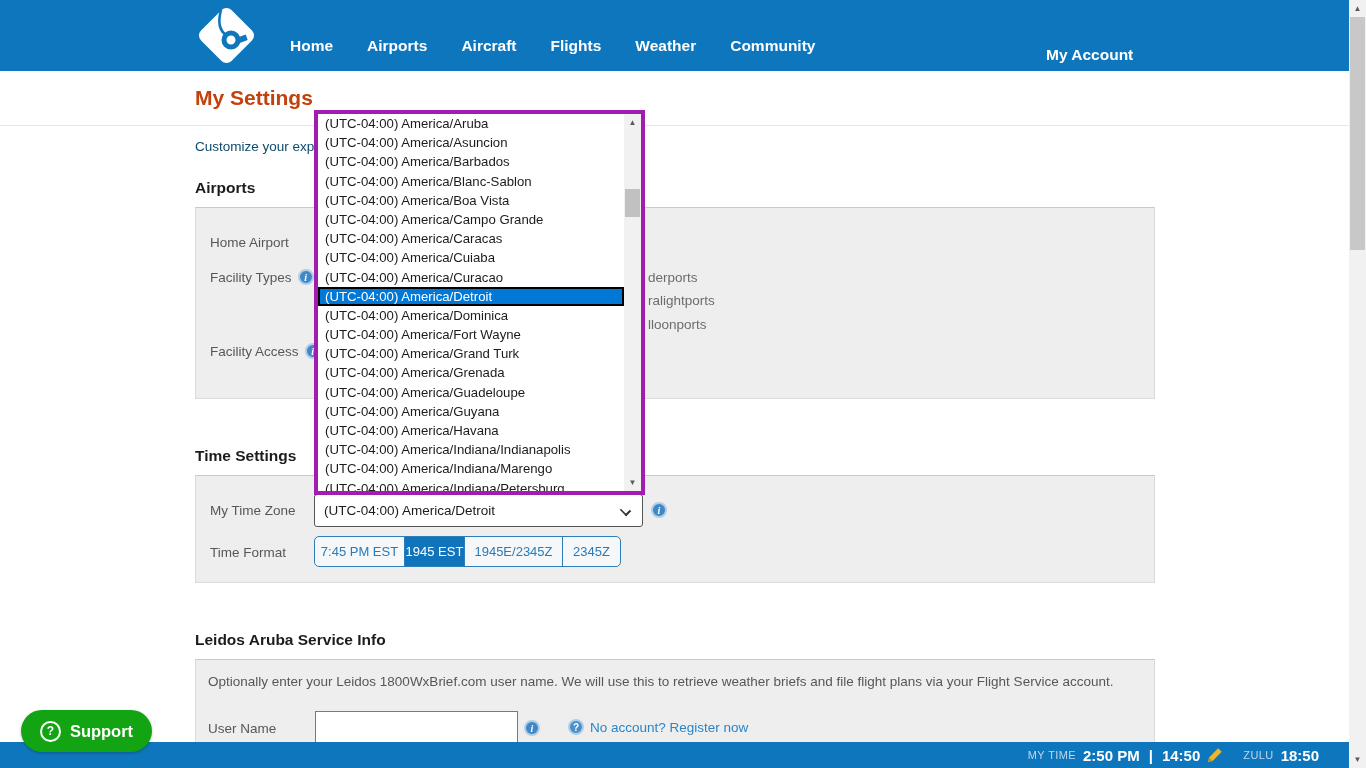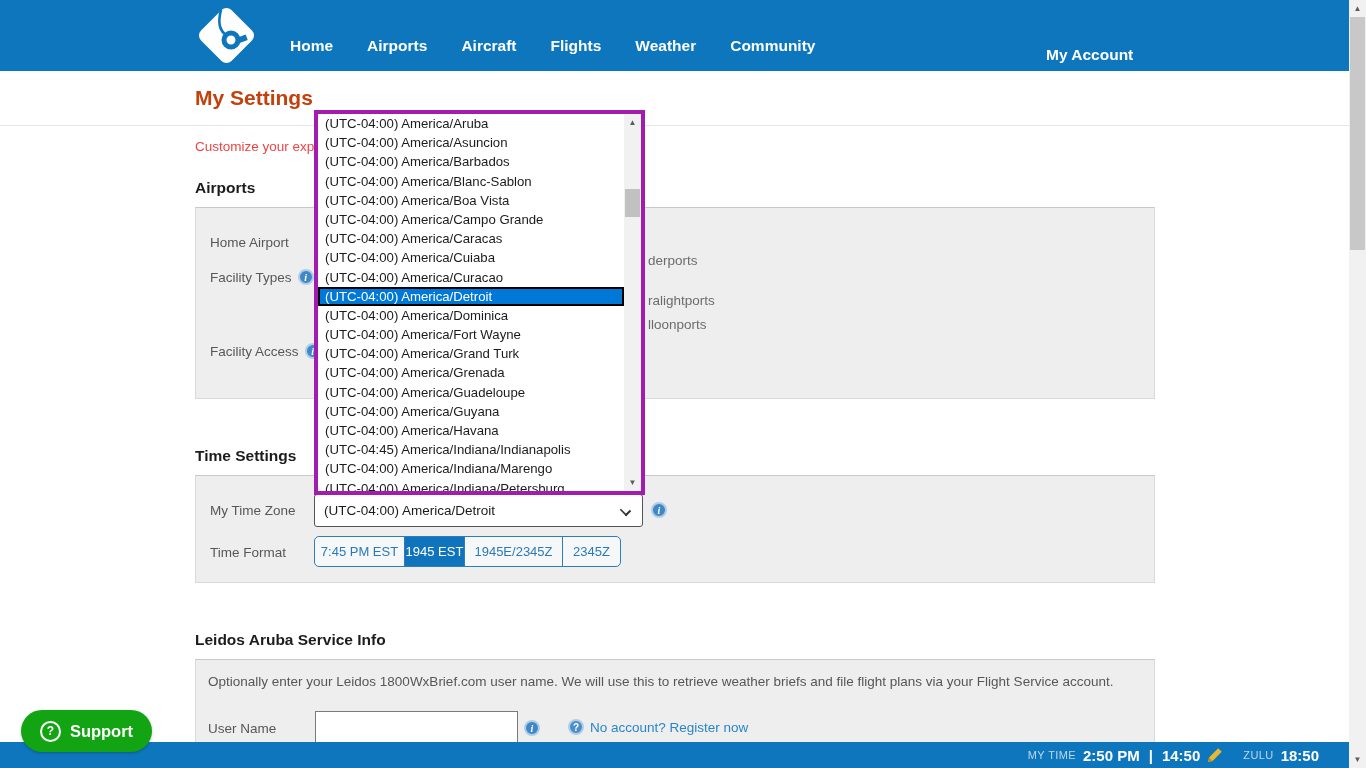--- a/index.html
+++ b/index.html
@@ -12,21 +12,21 @@
   .navbar { left:0; top:0; width:1349px; height:71px; background:#0e76bd; z-index:10; }
   .nav-links { position:absolute; left:290px; top:0; height:71px; display:flex; align-items:center; gap:34px; padding-top:21px; }
   .nav-link { color:#fff; font-weight:bold; font-size:15.5px; cursor:pointer; white-space:nowrap; }
   .nav-account { position:absolute; left:1046px; top:46px; color:#fff; font-weight:bold; font-size:15.5px; cursor:pointer; }
   .logo { position:absolute; left:190px; top:2px; }
 
   
   .page-title { left:195px; top:86px; font-size:21px; font-weight:bold; color:#c2410c; }
   .header-divider { left:0; top:125px; width:1349px; height:1px; background:#e7e7e7; }
 
-  .intro { left:195px; top:139px; font-size:13.5px; color:#ef4444; }
+  .intro { left:195px; top:139px; font-size:13.5px; color:#0c4a6e; }
 
   .heading { font-size:15.5px; font-weight:bold; color:#1c1c1c; }
   .panel { background:#eeeeee; border:1px solid #dadada; border-top-color:#c9c9c9; }
   .label { font-size:13.5px; color:#56575a; }
   .frag { font-size:13.5px; color:#6b6c6e; }
 
   .ico-info { display:inline-flex; width:16px; height:16px; border-radius:50%;
     background:#3f87c5; border:2px solid #b0cde8; color:#fff; align-items:center; justify-content:center;
     font-size:10px; font-style:italic; font-weight:bold; font-family:"Liberation Serif", serif; cursor:pointer; }
   .ico-q { display:inline-flex; width:16px; height:16px; border-radius:50%;
@@ -110,21 +110,21 @@
 
   <div class="abs intro">Customize your exp</div>
 
   <div class="abs heading" style="left:195px; top:179px;">Airports</div>
   <div class="abs panel" style="left:195px; top:207px; width:960px; height:192px;"></div>
   <div class="abs label" style="left:210px; top:235px;">Home Airport</div>
   <div class="abs" style="left:210px; top:269px; display:flex; align-items:center; gap:6px;">
     <span class="label">Facility Types</span>
     <span class="ico-info">i</span>
   </div>
-  <div class="abs frag" style="left:648px; top:253px;">derports</div>
+  <div class="abs frag" style="left:648px; top:270px;">derports</div>
   <div class="abs frag" style="left:648px; top:293px;">ralightports</div>
   <div class="abs frag" style="left:648px; top:317px;">lloonports</div>
   <div class="abs" style="left:210px; top:343px; display:flex; align-items:center; gap:6px;">
     <span class="label">Facility Access</span>
     <span class="ico-info">i</span>
   </div>
 
   <div class="abs heading" style="left:195px; top:447px;">Time Settings</div>
   <div class="abs panel" style="left:195px; top:475px; width:960px; height:108px;"></div>
   <div class="abs label" style="left:210px; top:503px;">My Time Zone</div>
@@ -165,21 +165,21 @@
     <div class="tz-item">(UTC-04:00) America/Cuiaba</div>
     <div class="tz-item">(UTC-04:00) America/Curacao</div>
     <div class="tz-item sel">(UTC-04:00) America/Detroit</div>
     <div class="tz-item">(UTC-04:00) America/Dominica</div>
     <div class="tz-item">(UTC-04:00) America/Fort Wayne</div>
     <div class="tz-item">(UTC-04:00) America/Grand Turk</div>
     <div class="tz-item">(UTC-04:00) America/Grenada</div>
     <div class="tz-item">(UTC-04:00) America/Guadeloupe</div>
     <div class="tz-item">(UTC-04:00) America/Guyana</div>
     <div class="tz-item">(UTC-04:00) America/Havana</div>
-    <div class="tz-item">(UTC-04:45) America/Indiana/Indianapolis</div>
+    <div class="tz-item">(UTC-04:00) America/Indiana/Indianapolis</div>
     <div class="tz-item">(UTC-04:00) America/Indiana/Marengo</div>
     <div class="tz-item">(UTC-04:00) America/Indiana/Petersburg</div>
     <div class="tz-scrollbar">
       <div class="sb-arrow" style="top:0;">▲</div>
       <div class="tz-thumb"></div>
       <div class="sb-arrow" style="bottom:0;">▼</div>
     </div>
   </div>
 
   <div class="abs support">

